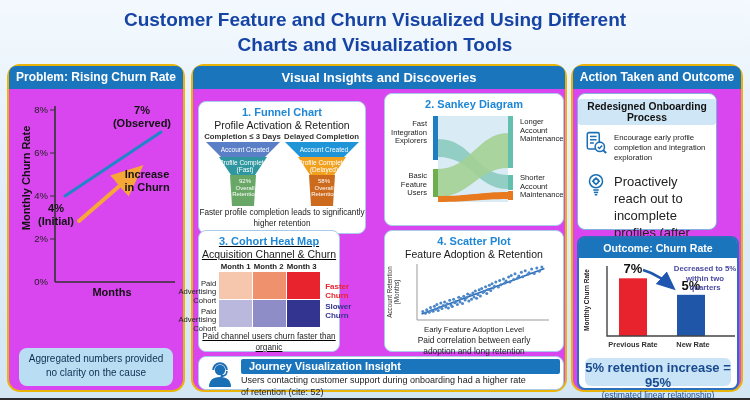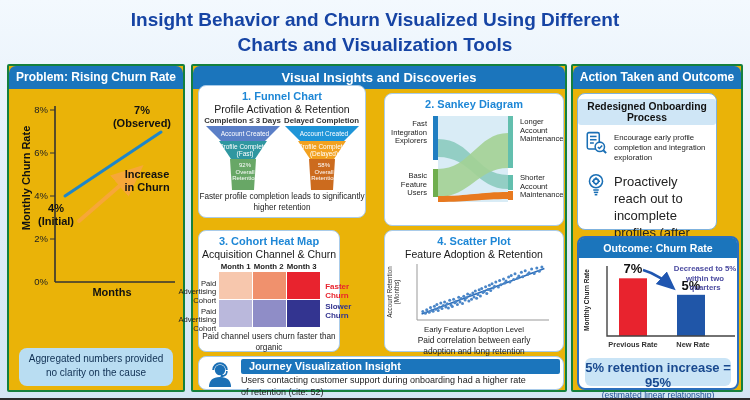--- a/index.html
+++ b/index.html
@@ -9,22 +9,22 @@
     font-family:"Liberation Sans", sans-serif;
     background:linear-gradient(180deg,#f3f9fe 0%,#e2eef9 45%,#d3e6f4 100%);
   }
   body::after { content:""; position:absolute; left:0; right:0; bottom:0; height:2px; background:#2b2b2b; }
   .title {
     position:absolute; top:7px; left:0; width:100%; text-align:center;
     font-size:19px; font-weight:bold; color:#1644a4; line-height:1.32;
   }
   .title span { display:inline-block; max-width:545px; }
   .panel {
-    position:absolute; top:64px; height:328px; background:#eab308;
-    border:2px solid #15803d; border-radius:2px;
+    position:absolute; top:64px; height:328px; background:#d946ef;
+    border:2px solid #eab308; border-radius:13px;
   }
   .phead {
     position:absolute; top:0; left:0; right:0; height:23px; line-height:23px;
     background:#1b75bc; color:#fff; font-weight:bold; text-align:center;
     border-radius:7px 7px 0 0;
   }
   .card {
     position:absolute; background:#fff; border:1.5px solid #a9cbe9; border-radius:8px;
     text-align:center;
   }
@@ -33,21 +33,21 @@
   .cap { font-size:8.2px; color:#222; line-height:1.3; }
   .flines div { line-height:1.12; }
   .hm-cell { width:33px; height:27px; margin-right:1px; display:inline-block; }
   .abs { position:absolute; }
   .b { font-weight:bold; }
   .notebox { background:#b9ddf2; border-radius:8px; color:#0f2f52; text-align:center; }
 </style>
 </head>
 <body>
 
-<div class="title"><span>Insight Behavior and Churn Visualized Using Different Charts and Visualization Tools</span></div>
+<div class="title"><span>Customer Feature and Churn Visualized Using Different Charts and Visualization Tools</span></div>
 
 <div class="panel" style="left:7px;width:178px;">
   <div class="phead" style="font-size:12px;">Problem: Rising Churn Rate</div>
 
   <svg class="abs" style="left:6px;top:34px;" width="166" height="190" viewBox="0 0 166 190">
     <defs>
       <marker id="ahOrange" markerWidth="9" markerHeight="8" refX="6.5" refY="3.5" orient="auto">
         <path d="M0,0 L8,3.5 L0,7 Z" fill="#f7a738"></path>
       </marker>
     </defs>
@@ -83,21 +83,21 @@
 
   <div class="notebox abs" style="left:10px;top:282px;width:154px;height:38px;font-size:10px;line-height:1.4;padding-top:4px;">
     <div>Aggregated numbers provided</div>
     <div>no clarity on the cause</div>
   </div>
 </div>
 
 <div class="panel" style="left:191px;width:376px;">
   <div class="phead" style="font-size:13px;">Visual Insights and Discoveries</div>
 
-  <div class="card" style="left:5px;top:19px;width:168px;height:133px;">
+  <div class="card" style="left:5px;top:35px;width:168px;height:133px;">
     <div class="ctitle">1. Funnel Chart</div>
     <div class="csub" style="font-weight:normal;">Profile Activation &amp; Retention</div>
     <div style="display:flex;justify-content:space-around;padding:0 4px;margin-top:1px;">
 
       <div style="width:84px;position:relative;">
         <div class="b" style="font-size:7.8px;color:#333;">Completion ≤ 3 Days</div>
         <svg width="78" height="64" viewBox="0 0 78 64" style="display:block;margin:1px auto 0;">
           <polygon points="2,0 76,0 61,15 17,15" fill="#5b7fc7"></polygon>
           <polygon points="15,15 63,15 51,33 27,33" fill="#2f97a0"></polygon>
           <polygon points="26,33 52,33 50,64 28,64" fill="#68a766"></polygon>
@@ -177,21 +177,21 @@
         </div>
         <div class="abs" style="left:4px;top:62px;width:42px;">
           <div>Shorter</div>
           <div>Account</div>
           <div>Maintenance</div>
         </div>
       </div>
     </div>
   </div>
 
-  <div class="card" style="left:5px;top:164px;width:142px;height:122px;">
+  <div class="card" style="left:5px;top:164px;width:142px;height:122px;text-decoration:underline;">
     <div class="ctitle">3. Cohort Heat Map</div>
     <div class="csub" style="font-weight:normal;">Acquisition Channel &amp; Churn</div>
     <div style="display:flex;justify-content:center;margin-top:2px;text-align:left;">
       <div style="width:45px;position:relative;font-size:7.6px;color:#222;text-align:right;line-height:1.1;">
         <div class="abs" style="right:3px;top:18px;width:42px;">
           <div>Paid</div>
           <div>Advertising</div>
           <div>Cohort</div>
         </div>
         <div class="abs" style="right:3px;top:46px;width:42px;">

